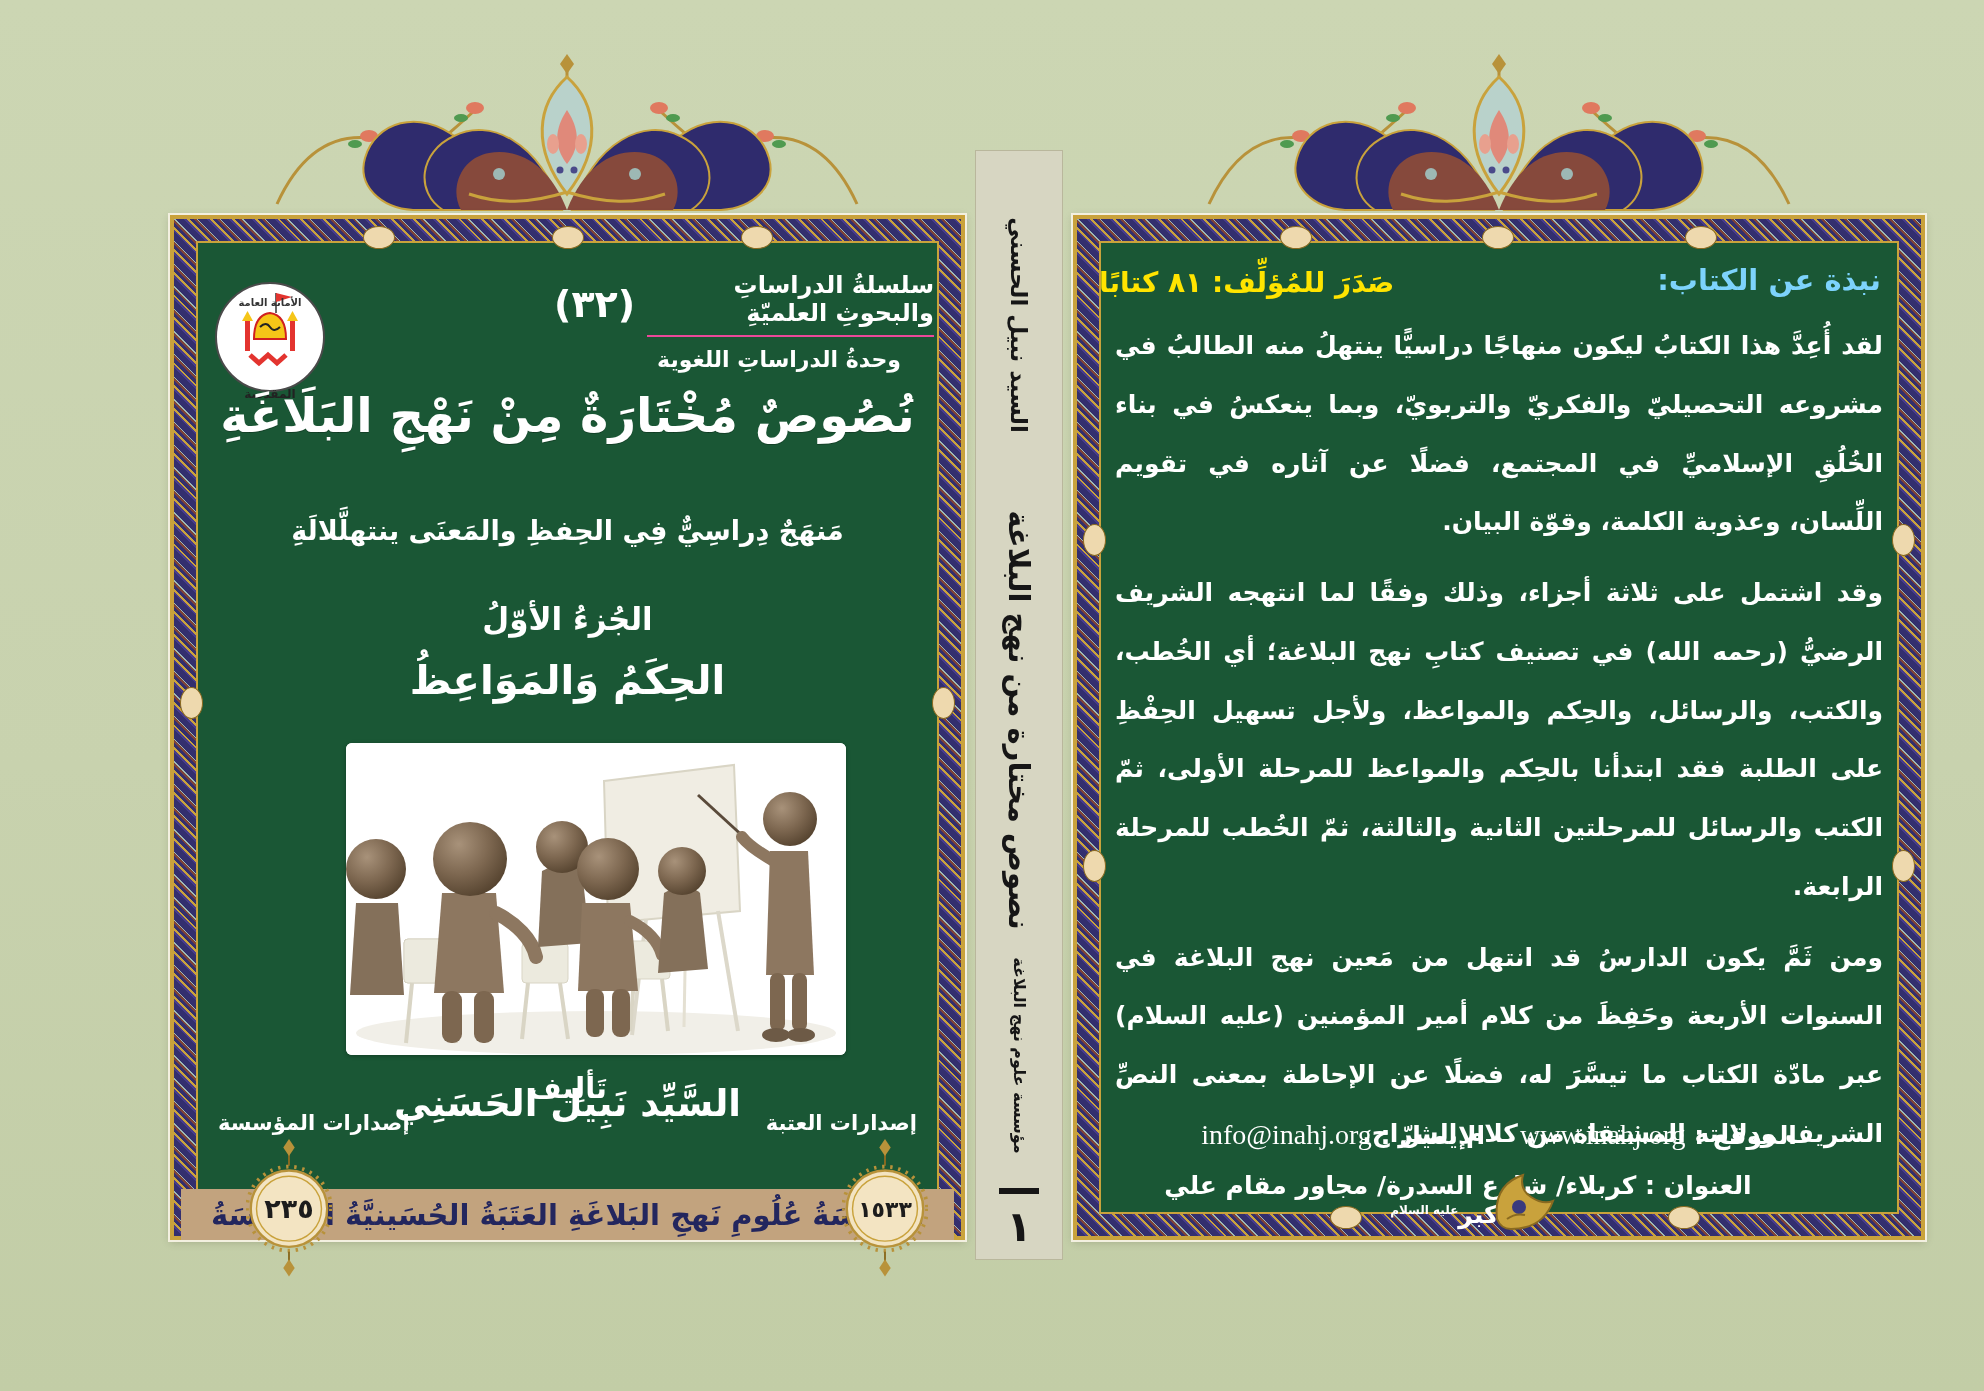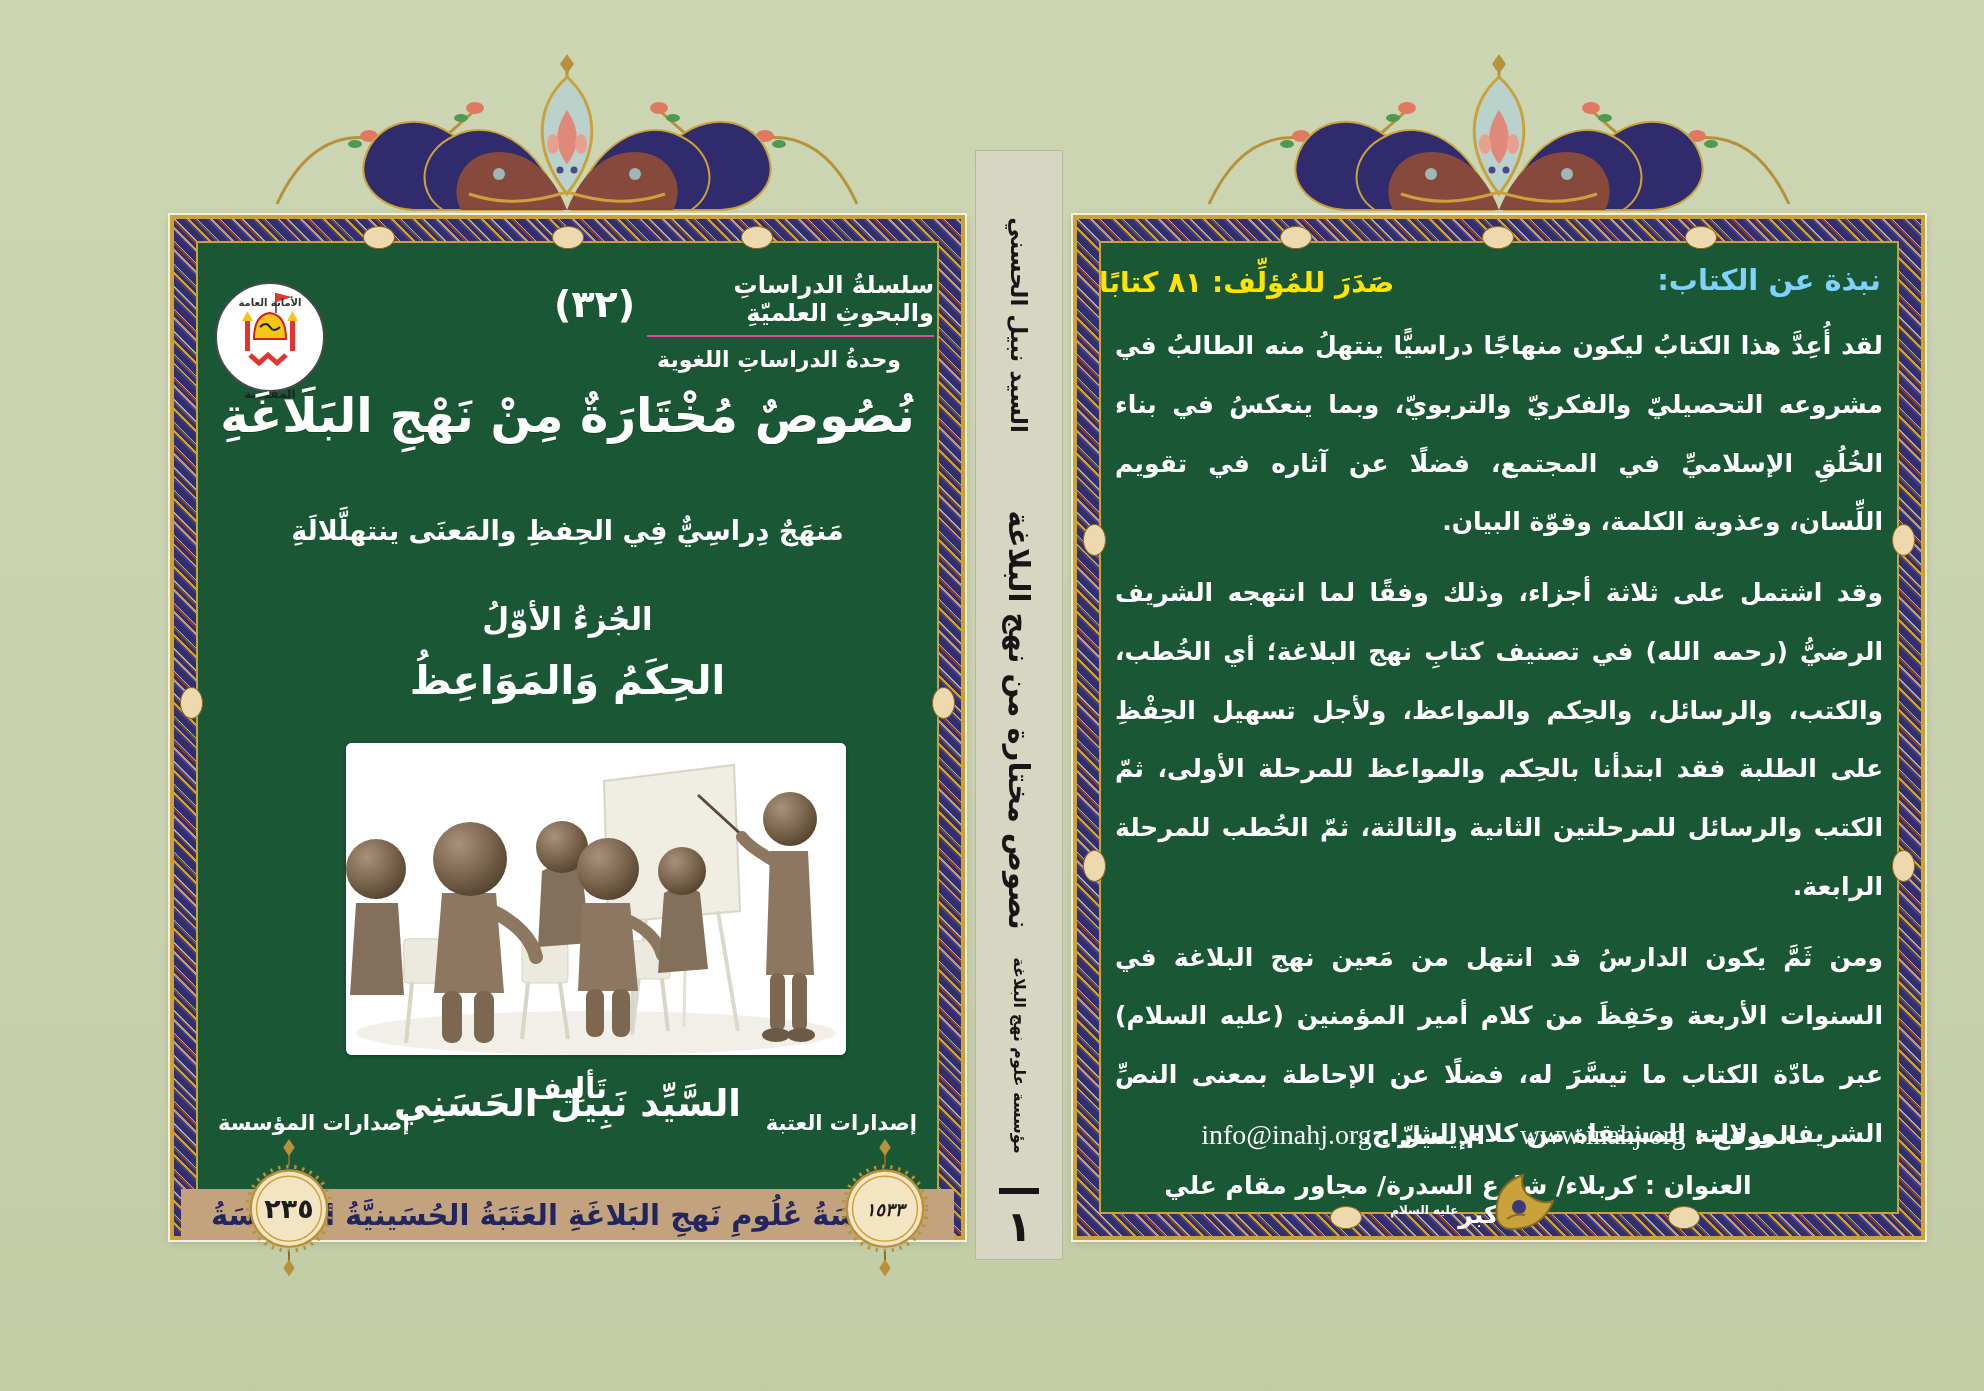--- a/index.html
+++ b/index.html
@@ -32,21 +32,21 @@
   .byline{top:852px;font-size:29px;}
   .author{top:863px;font-size:37px;letter-spacing:1px;}
   .pub{position:absolute;top:892px;font-size:21px;color:#fff;font-weight:bold;white-space:nowrap;}
   .pub.l{left:44px;} .pub.r{right:44px;}
   .band{position:absolute;left:7px;right:7px;top:970px;height:51px;background:#c2a37e;display:flex;align-items:center;justify-content:center;}
   .band .cal{color:#23265e;font-size:29px;font-weight:bold;white-space:nowrap;letter-spacing:1px;}
   .badge{position:absolute;width:86px;height:146px;top:918px;}
   .badge svg{position:absolute;inset:0;}
   .badge .badge-num{position:absolute;top:50%;left:0;right:0;transform:translateY(-54%);text-align:center;font-weight:bold;color:#1c1c1c;}
   .badge.b235 .badge-num{font-size:27px;}
-  .badge.b1533 .badge-num{font-size:18px;font-style:italic;}
+  .badge.b1533 .badge-num{font-size:22px;}
   
   .spine{position:absolute;left:975px;top:150px;width:88px;height:1110px;background:#d7d6c2;box-shadow:inset 0 0 0 1px #b9b79c;}
   .vblock{position:absolute;left:0;width:100%;display:flex;align-items:center;justify-content:center;}
   .vblock>span{transform:rotate(90deg);white-space:nowrap;color:#161616;font-weight:bold;}
   .sp-author{top:30px;height:290px;} .sp-author>span{font-size:23px;}
   .sp-title{top:350px;height:440px;} .sp-title>span{font-size:29px;}
   .sp-pub{top:800px;height:210px;} .sp-pub>span{font-size:16px;}
   .sp-bar{position:absolute;left:24px;width:40px;height:6px;top:1038px;background:#161616;}
   .sp-num{position:absolute;left:0;right:0;top:1052px;text-align:center;font-size:42px;font-weight:bold;color:#161616;}
   

